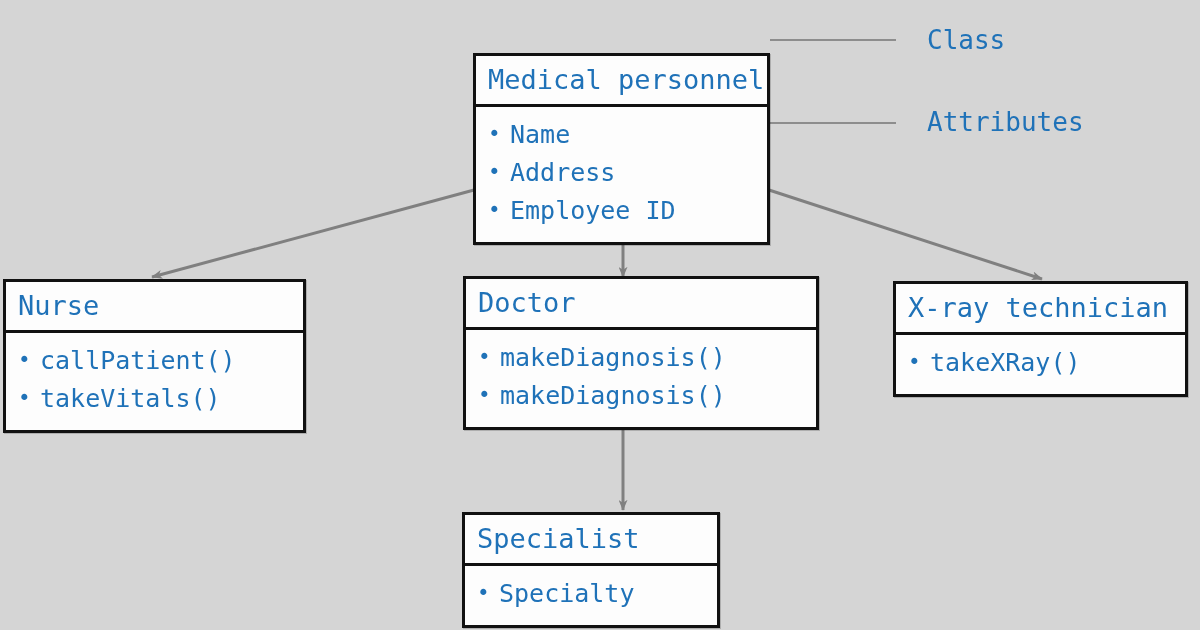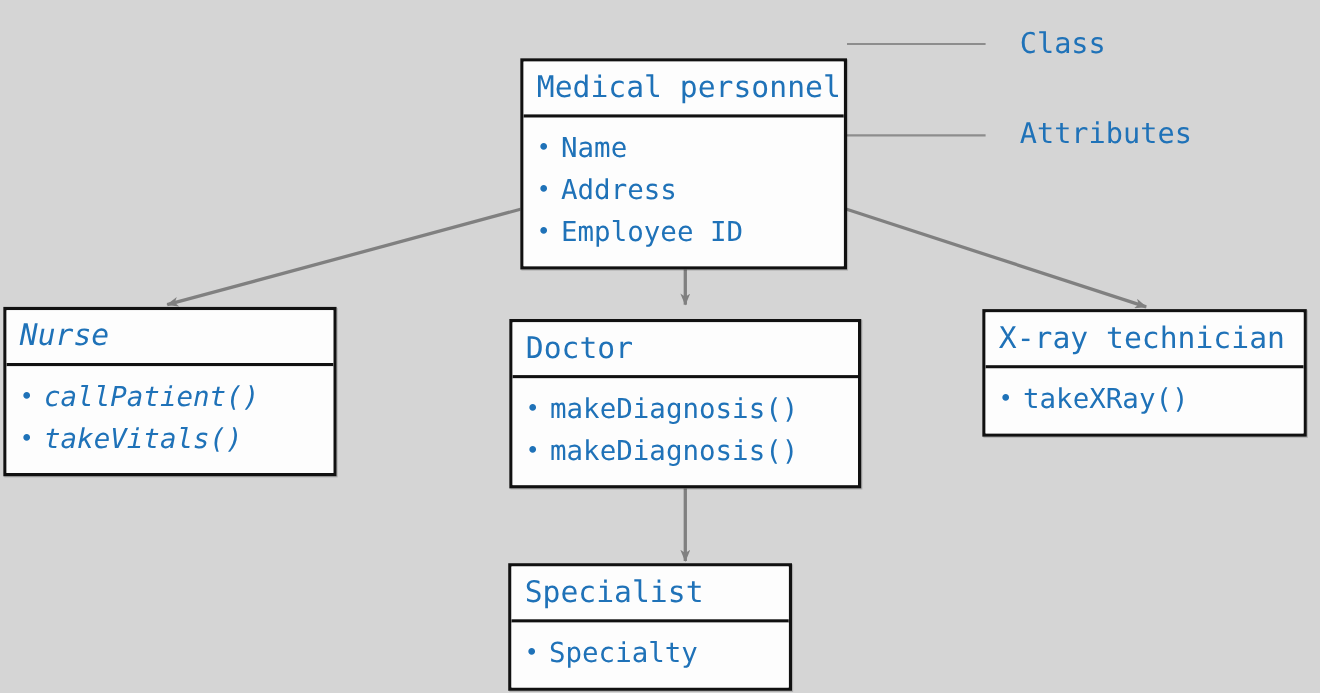--- a/index.html
+++ b/index.html
@@ -71,22 +71,22 @@
     flex: 0 0 22px;
     text-align: left;
     transform: translateY(-2px);
   }
   .member-label {
     display: inline-block;
   }
 
   
   #box-medical-personnel { left: 473px; top: 9px;   width: 297px; margin-top: 44px; }
-  #box-nurse             { left: 3px;   top: 279px; width: 303px; font-style: italic; }
-  #box-doctor            { left: 463px; top: 290px; width: 320px; }
+  #box-nurse             { left: 3px;   top: 279px; width: 303px; }
+  #box-doctor            { left: 463px; top: 276px; width: 356px; }
   #box-xray-technician   { left: 893px; top: 281px; width: 295px; }
   #box-specialist        { left: 462px; top: 512px; width: 258px; }
 
   
   .annotation {
     position: absolute;
     color: #1f72b8;
     font-size: 26px;
     line-height: 1;
     white-space: nowrap;

